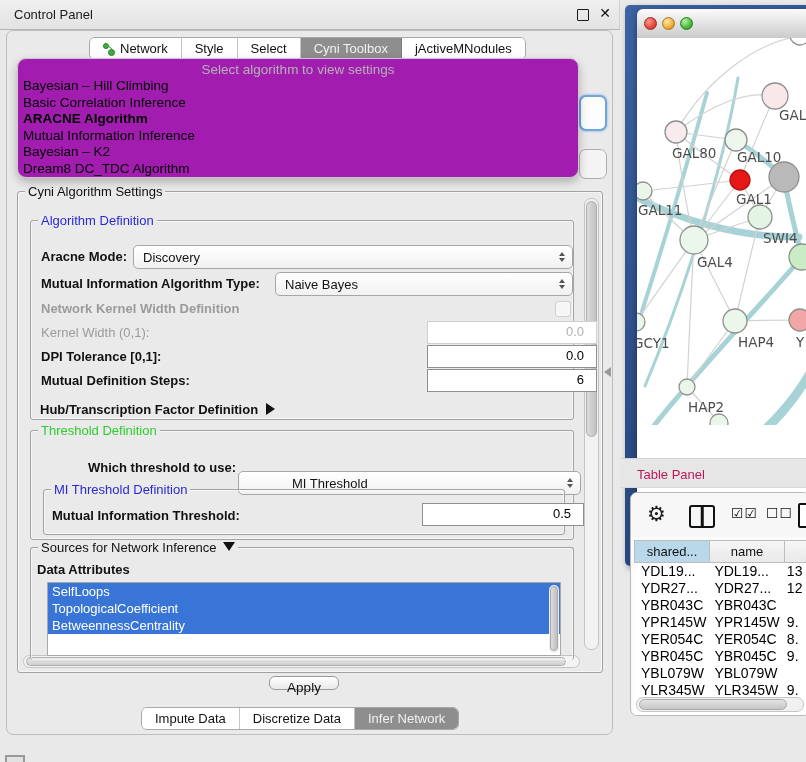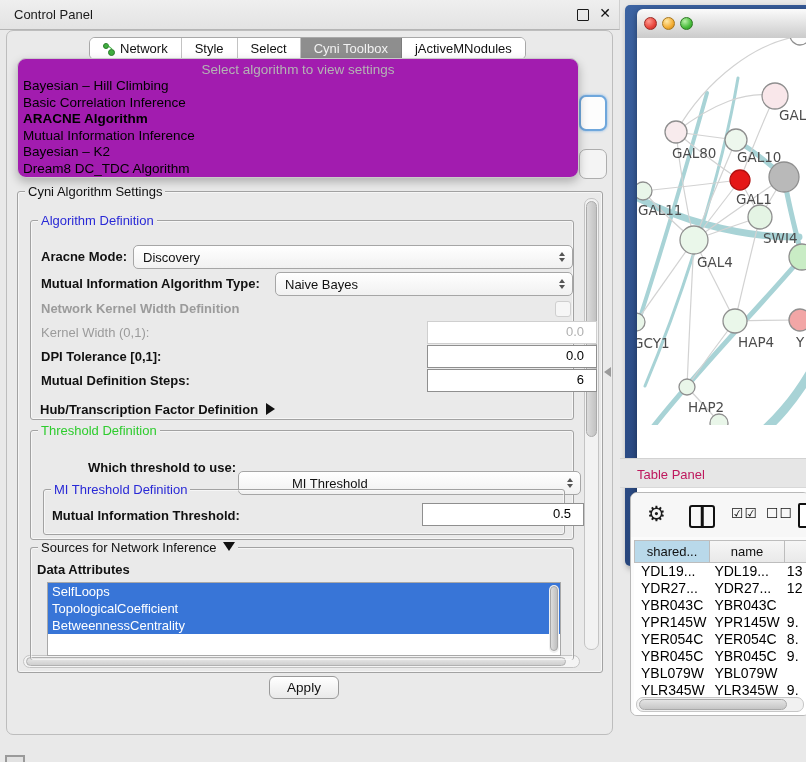--- a/index.html
+++ b/index.html
@@ -91,21 +91,21 @@
     border-right:6.5px solid transparent;border-top:9px solid #111;margin-left:6px;vertical-align:1px;}
 
   
   .attr-list{position:absolute;background:#fff;border:1px solid #a8a8a8;overflow:hidden;}
   .attr-item{height:17px;line-height:17px;background:#3875d7;color:#fff;font-size:13px;padding-left:4px;}
   .list-scroll{position:absolute;right:1px;top:2px;width:10px;bottom:2px;background:#f0f0f0;border-radius:5px;}
   .list-scroll .thumb{position:absolute;left:1px;right:1px;top:1px;height:92%;
     background:linear-gradient(90deg,#ddd,#bfbfbf);border:1px solid #a8a8a8;border-radius:5px;}
 
   
-  .apply-btn{left:262px;top:645px;width:70px;height:23px;
+  .apply-btn{left:262px;top:645px;width:70px;height:14px;
     background:linear-gradient(#ffffff,#e9e9e9);border:1px solid #9a9a9a;border-radius:6px;
     font-size:13.5px;color:#111;text-align:center;line-height:21px;}
   .bottom-tabs{left:134px;top:676px;height:23px;display:flex;background:#fff;
     border:1px solid #a8a8a8;border-radius:6px;overflow:hidden;}
 
   
   .net-frame{left:625px;top:5px;width:181px;height:561px;
     background:linear-gradient(135deg,#3c63a2,#2b4b85 60%,#24406f);
     border-radius:5px 0 0 5px;box-shadow:2px 3px 6px rgba(0,0,0,.35);}
   .net-window{position:absolute;left:12px;top:4px;right:0;bottom:25px;border-radius:6px 0 0 0;overflow:hidden;
@@ -270,20 +270,31 @@
         <div class="attr-item">BetweennessCentrality</div>
         <div class="list-scroll">
             <div class="thumb"></div>
           </div>
       </div>
     </div>
   </div>
 
   <div class="abs apply-btn">Apply</div>
 
+  <div class="abs bottom-tabs">
+    <div class="tab">
+        <span>Impute Data</span>
+      </div>
+    <div class="tab">
+        <span>Discretize Data</span>
+      </div>
+    <div class="tab selected">
+        <span>Infer Network</span>
+      </div>
+  </div>
 </div>
 
 <div class="abs divider-arrow"></div>
 
 <div class="abs net-frame">
   <div class="net-window">
     <div class="net-titlebar">
       <span class="light red"></span>
       <span class="light yellow"></span>
       <span class="light green"></span>

